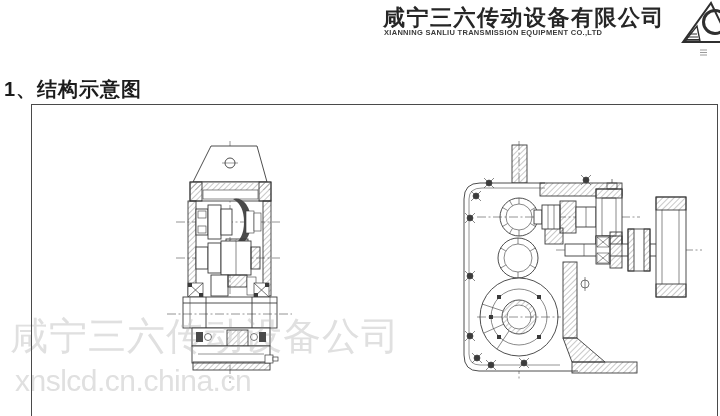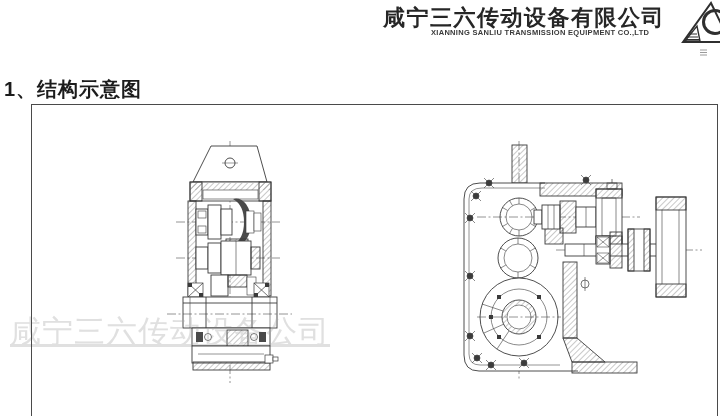--- a/index.html
+++ b/index.html
@@ -1,30 +1,30 @@
 <!DOCTYPE html>
 <html><head>
 <meta charset="utf-8">
 <style>
   html,body{margin:0;padding:0;background:#fff;}
   .page{position:relative;width:720px;height:416px;background:#fff;overflow:hidden;
         font-family:"Liberation Sans",sans-serif;}
   .company-cn{position:absolute;left:383px;top:3px;font-size:22px;font-weight:bold;
         letter-spacing:1.5px;color:#262626;white-space:nowrap;z-index:3;}
   .company-en{position:absolute;left:384px;top:28px;font-size:7.5px;font-weight:bold;
-        letter-spacing:.3px;color:#3a3a3a;white-space:nowrap;z-index:3;margin-left:47px;}
+        letter-spacing:.3px;color:#3a3a3a;white-space:nowrap;z-index:3;}
   .section-title{position:absolute;left:4px;top:64px;font-size:20px;font-weight:bold;
         letter-spacing:1px;color:#1c1c1c;white-space:nowrap;z-index:3;margin-top:12px;}
   .frame{position:absolute;background:#4a4a4a;z-index:2;}
   #frame-top{left:31px;top:104px;width:687px;height:1px;}
   #frame-left{left:31px;top:104px;width:1px;height:312px;}
   #frame-right{left:717px;top:104px;width:1px;height:312px;}
   .wm{position:absolute;color:#e0e0e0;mix-blend-mode:darken;z-index:6;
       white-space:nowrap;pointer-events:none;}
-  #wm1{left:10px;top:311px;font-size:31px;letter-spacing:1px;text-decoration:underline;}
+  #wm1{left:10px;top:311px;font-size:38px;letter-spacing:1px;}
   #wm2{left:15px;top:364px;font-size:30px;letter-spacing:-0.5px;}
   #drawing{position:absolute;left:0;top:0;z-index:1;}
   #logo{position:absolute;left:680px;top:0;z-index:3;}
 </style>
 </head>
 <body>
 
 <div class="page">
 
   <div class="company-cn">咸宁三六传动设备有限公司</div>
@@ -231,14 +231,15 @@
           <circle cx="491" cy="365" r="3" fill="#3d3d3d"></circle>
             <path d="M486 360 L496 370 M496 360 L486 370"></path>
           <circle cx="524" cy="363" r="3" fill="#3d3d3d"></circle>
             <path d="M519 358 L529 368 M529 358 L519 368"></path>
         </g>
       </g>
     </g>
   </svg>
 
   <div class="wm" id="wm1">咸宁三六传动设备公司</div>
+  <div class="wm" id="wm2">xnslcd.cn.china.cn</div>
 
 </div>
 
 </body></html>

